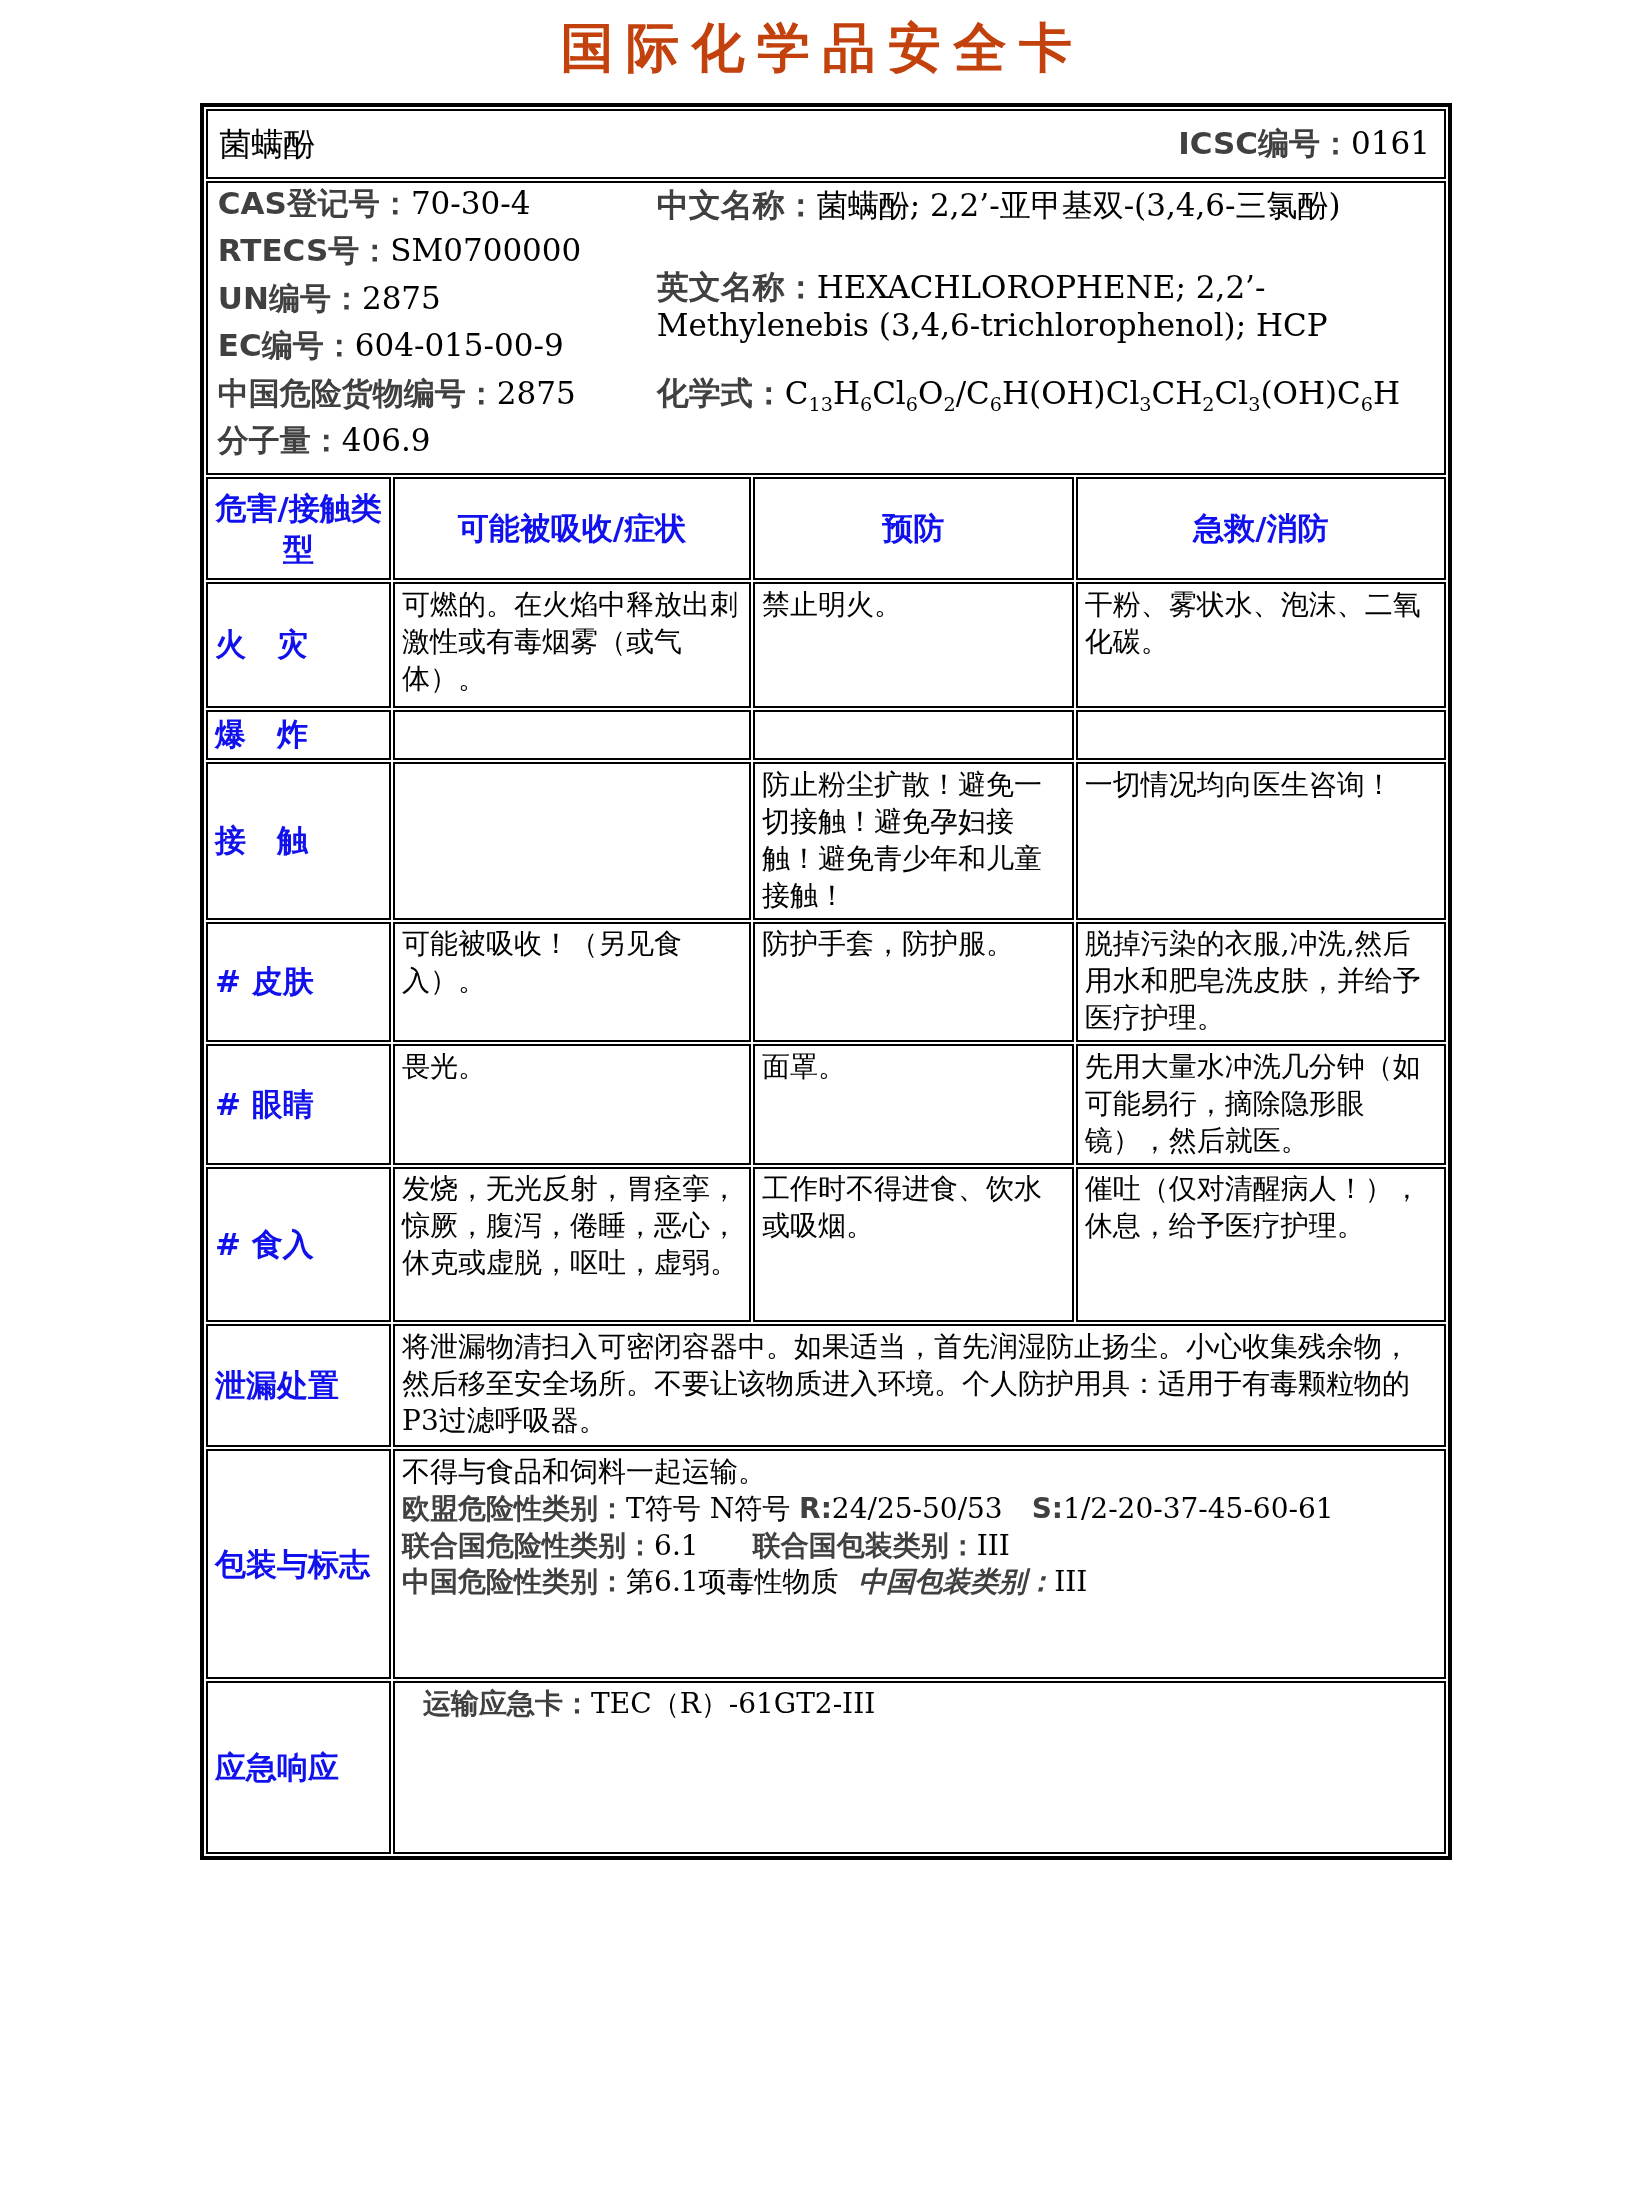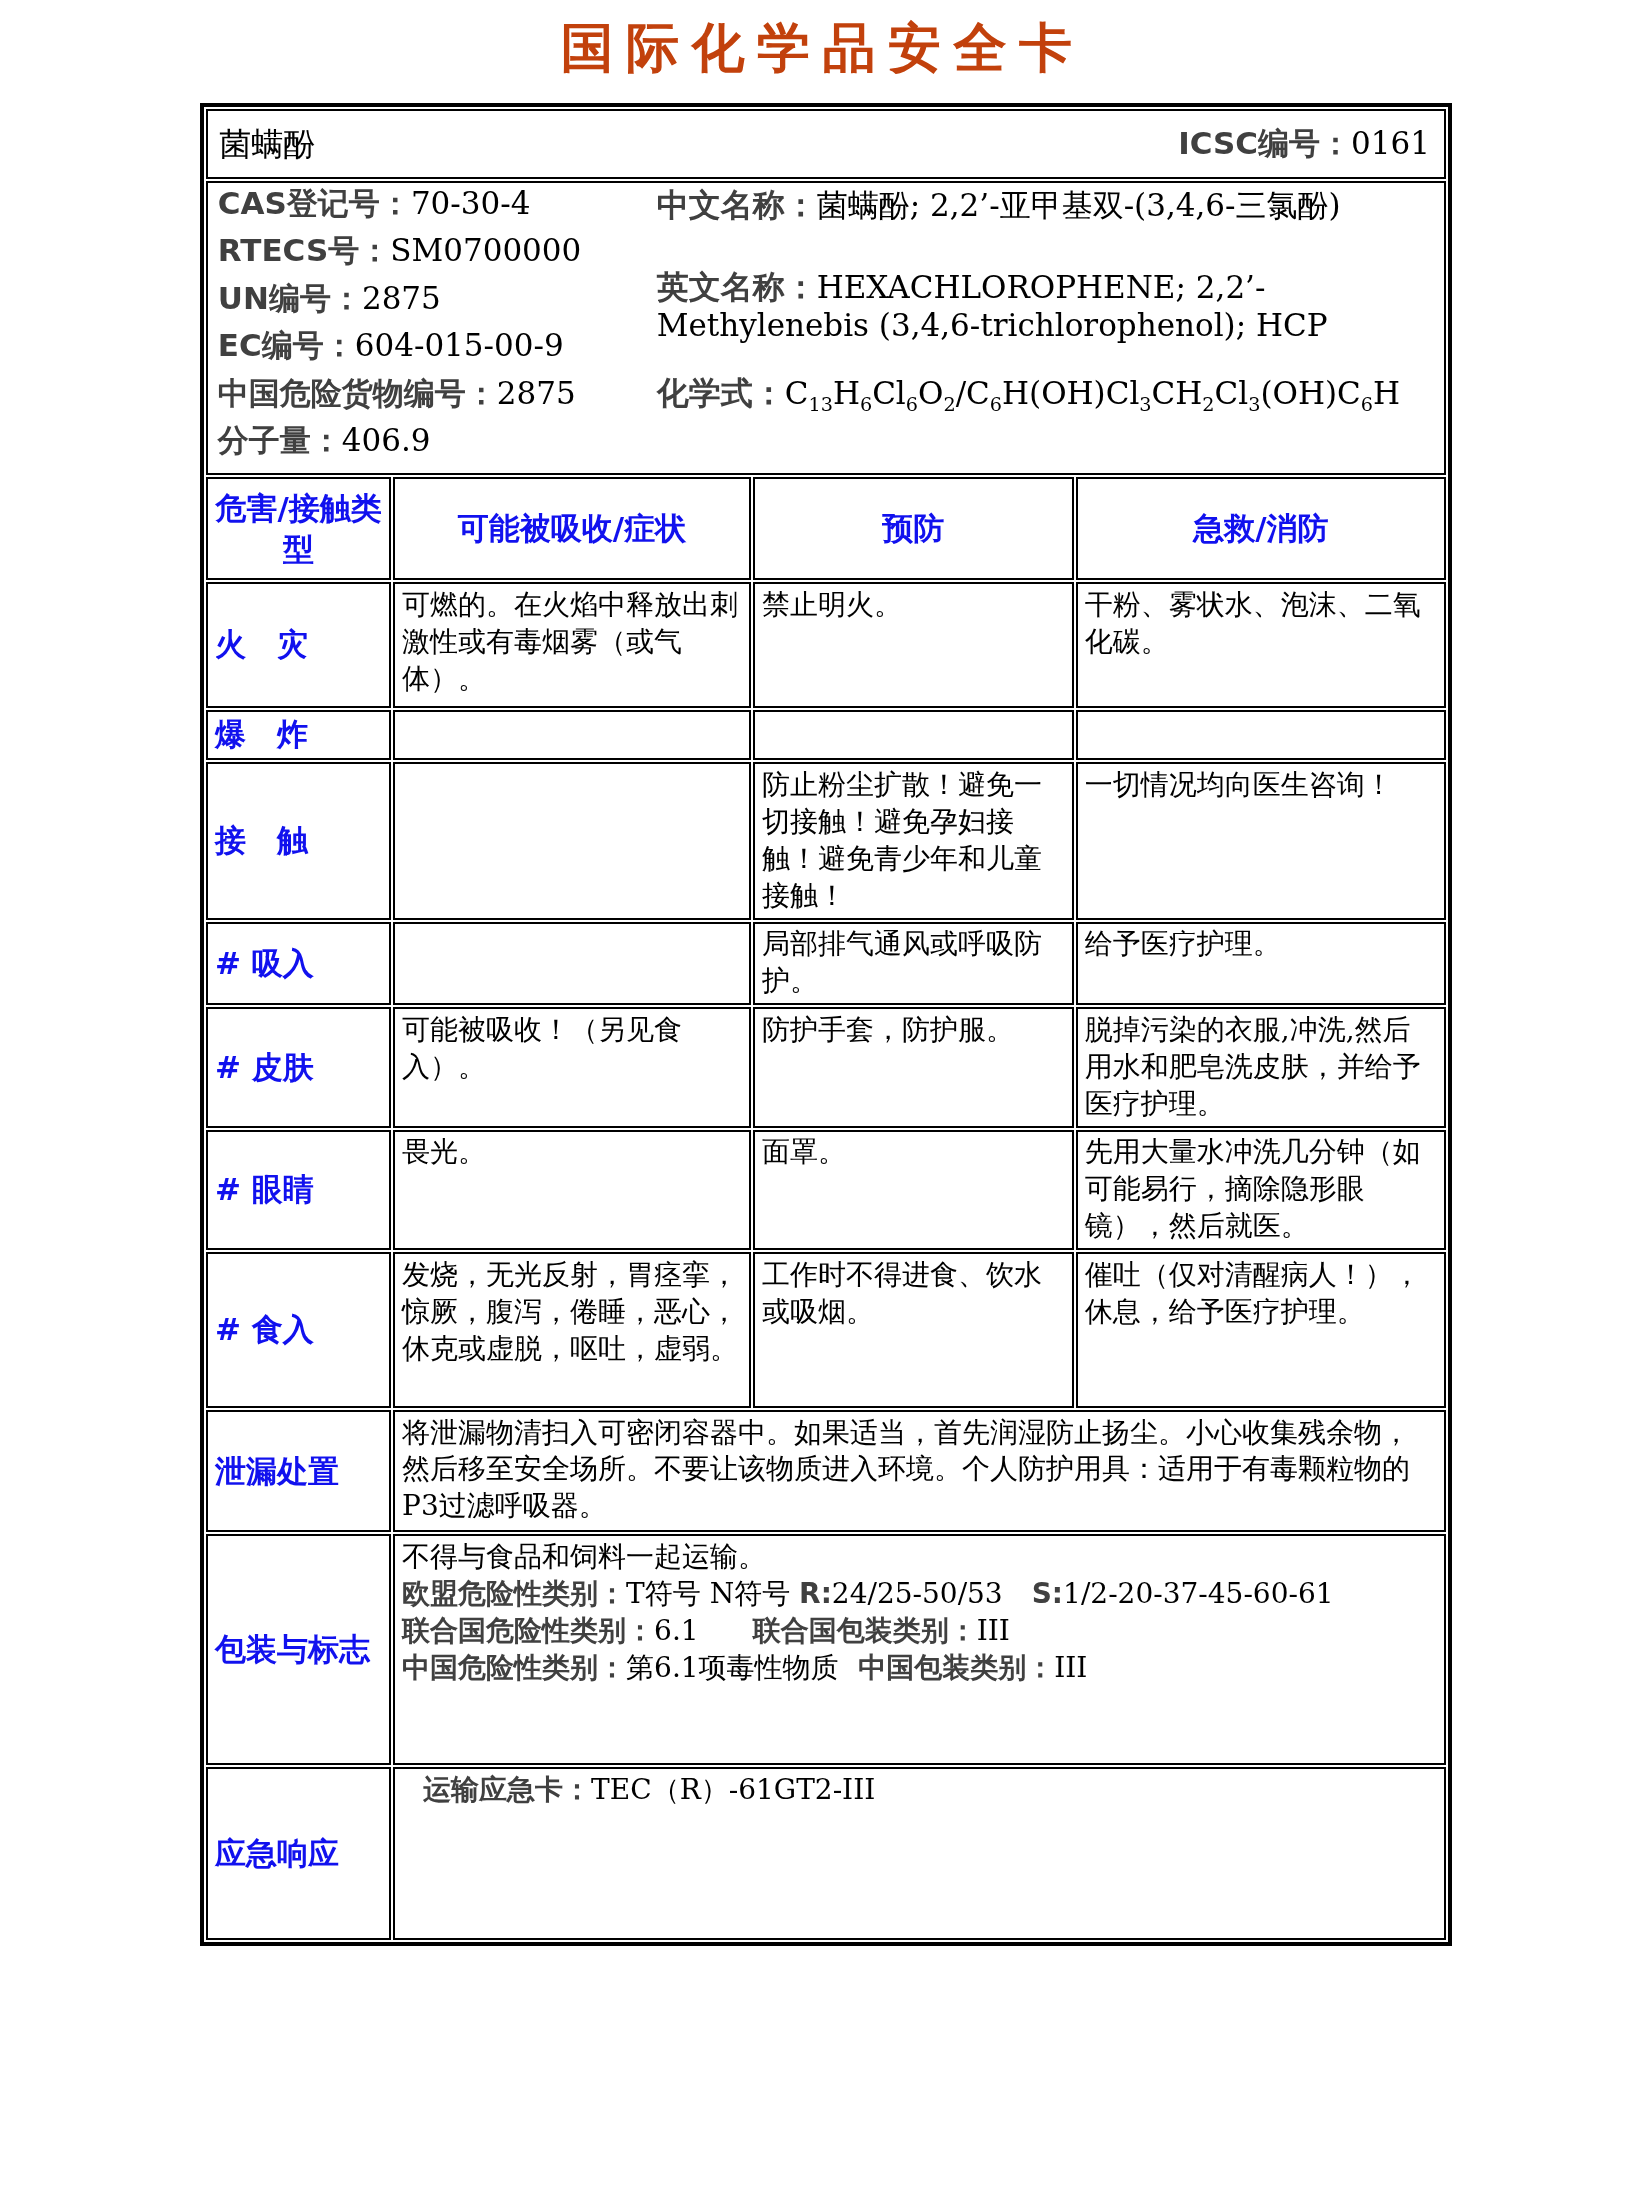--- a/index.html
+++ b/index.html
@@ -64,21 +64,21 @@
   .id-right{width:64%;}
   .id-left p{margin:0 0 11.8px 0;font-size:31px;line-height:1.15;}
   .id-left .lbl{font-size:31px;}
   .id-right p{margin:0;font-size:31px;line-height:1.22;}
   .id-right .lbl{font-size:32px;}
   .block-cn{margin-bottom:43px !important;}
   .block-en{margin-bottom:29px !important;}
   sub{font-size:0.62em;}
   .sp-lg{margin-left:54px;}
   .sp-md{margin-left:29px;}
-  .sp-sm{margin-left:19.5px;}
+  .sp-sm{margin-left:19.5px;font-style:italic;}
   .pack-cell p{margin:0;}
   .emerg-line{padding-left:21px;}
   .muted-empty{min-height:7px;}
 </style>
 </head>
 <body>
 
 <div class="page-title">国际化学品安全卡</div>
 
 <table class="card">
@@ -142,26 +142,20 @@
     <td class="muted-empty"></td>
   </tr>
 
   <tr>
     <td class="rowlabel" style="height:148px;">接　触</td>
     <td></td>
     <td>防止粉尘扩散！避免一切接触！避免孕妇接触！避免青少年和儿童接触！</td>
     <td>一切情况均向医生咨询！</td>
   </tr>
 
-  <tr>
-    <td class="rowlabel" style="height:73px;"># 吸入</td>
-    <td></td>
-    <td>局部排气通风或呼吸防护。</td>
-    <td>给予医疗护理。</td>
-  </tr>
 
   <tr>
     <td class="rowlabel" style="height:111px;"># 皮肤</td>
     <td>可能被吸收！（另见食入）。</td>
     <td>防护手套，防护服。</td>
     <td>脱掉污染的衣服,冲洗,然后用水和肥皂洗皮肤，并给予医疗护理。</td>
   </tr>
 
   <tr>
     <td class="rowlabel" style="height:108px;"># 眼睛</td>

